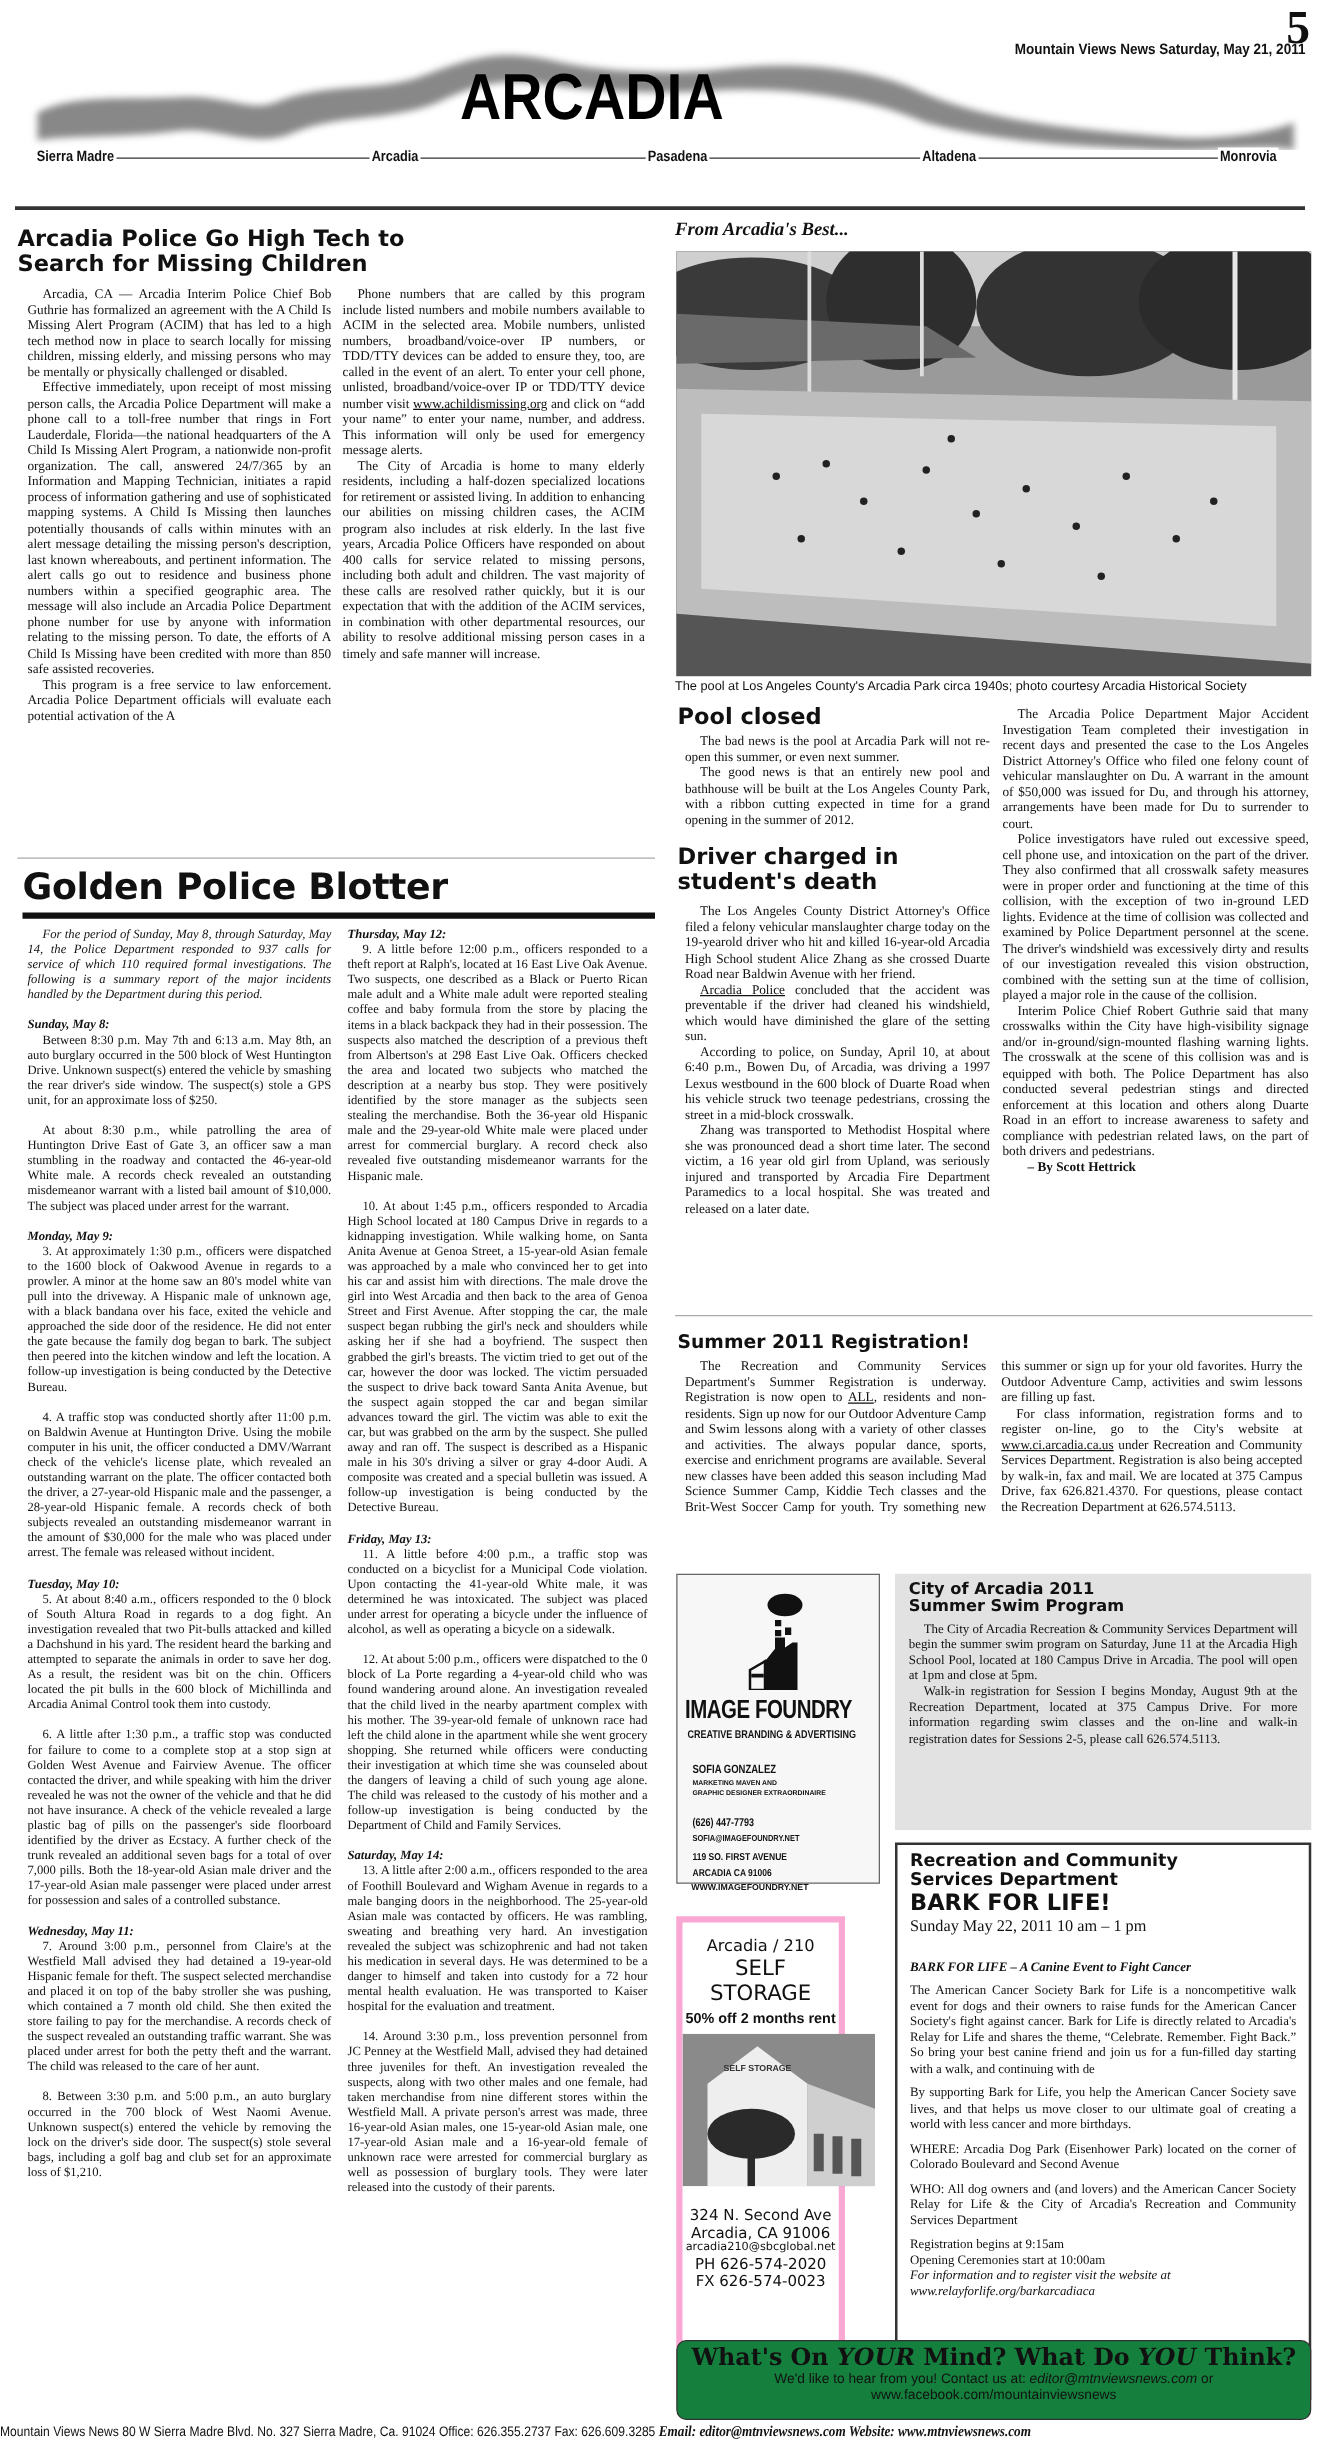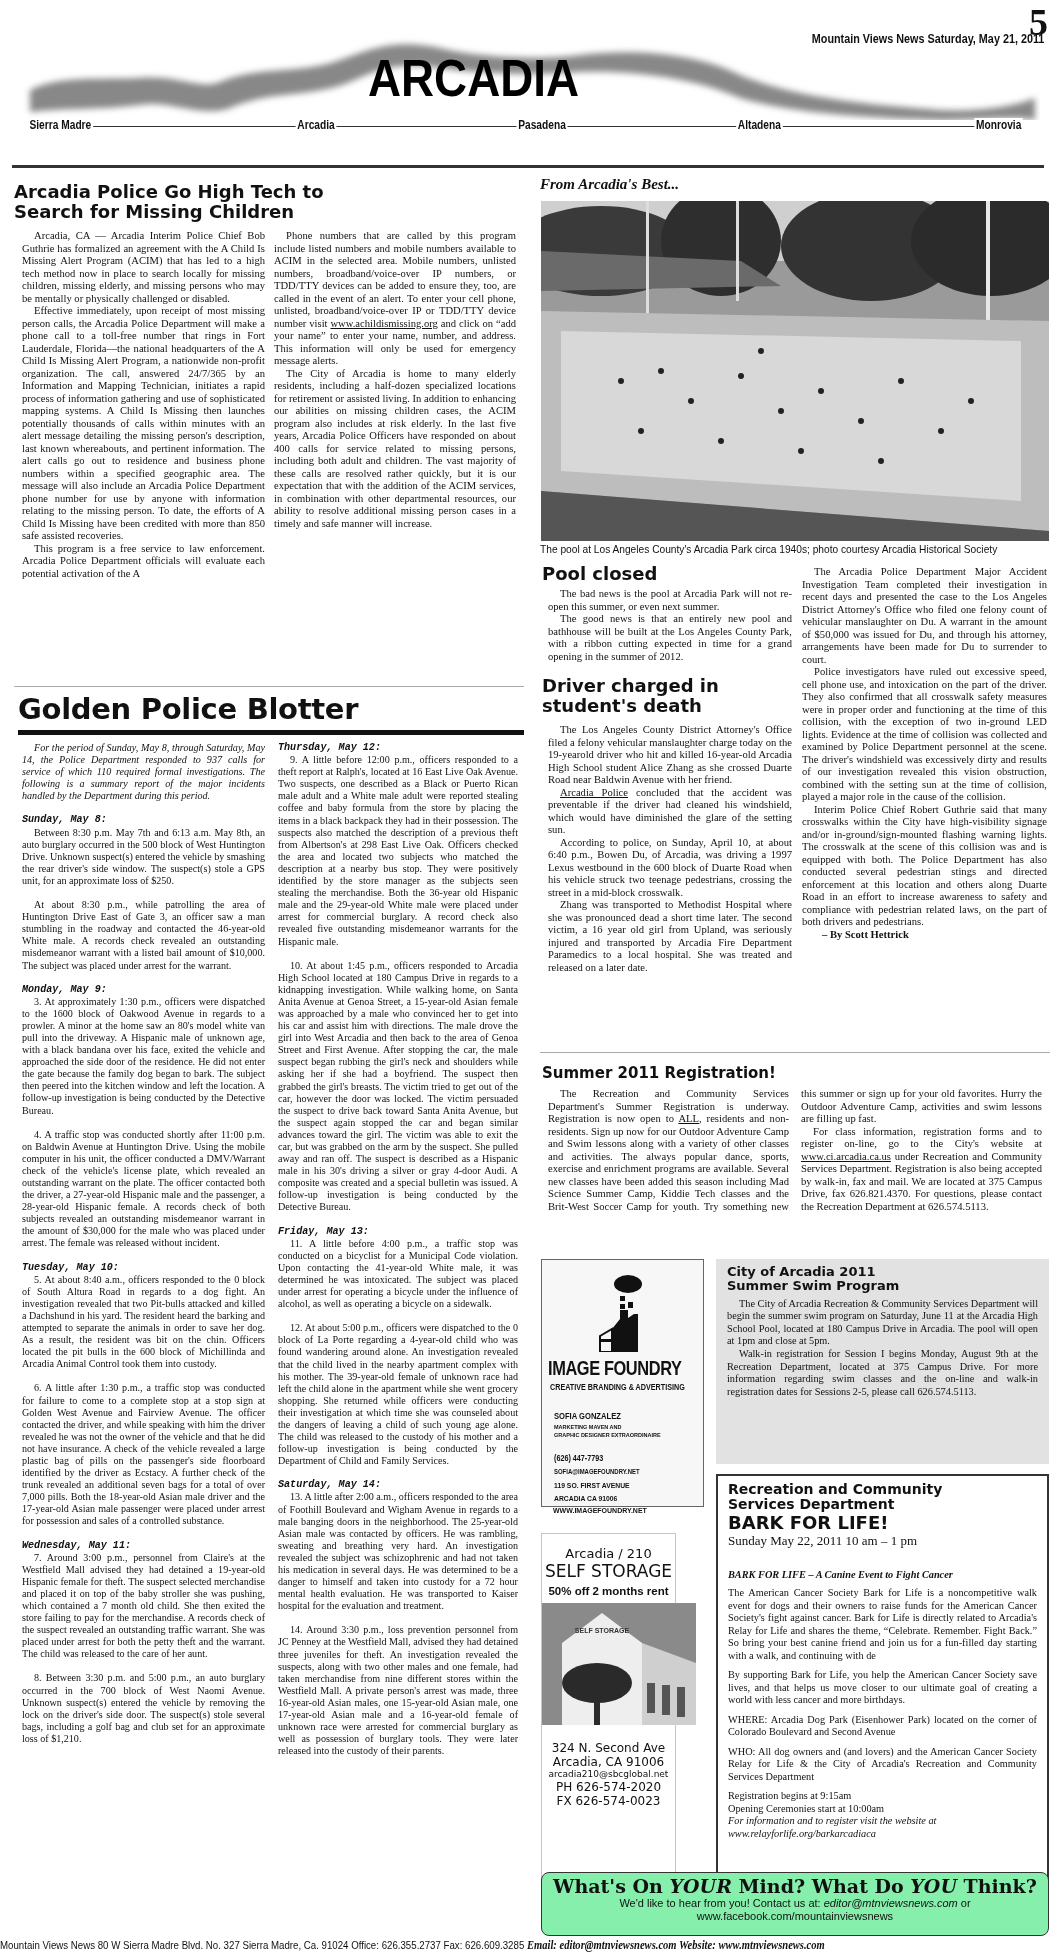--- a/index.html
+++ b/index.html
@@ -29,41 +29,41 @@
   
   .s1-head { position: absolute; left: 14px; top: 182px; width: 340px; font-size: 18px; }
 
   
   .blotter-rule { position: absolute; left: 14px; top: 686px; width: 510px; border-top: 1px solid #aaa; }
   .blotter-head { position: absolute; left: 18px; top: 694px; font-size: 29px; letter-spacing: -0.3px; }
   .blotter-bar { position: absolute; left: 18px; top: 730px; width: 506px; height: 5px; background: #111; }
   .blotter .body { font-size: 10.1px; line-height: 12.1px; }
   .blotter .body p { margin-bottom: 0; }
   .gap { height: 12px; }
-  .day { font-weight: bold; font-style: italic; text-indent: 0 !important; font-family: Liberation Mono, monospace; }
+  .day { font-weight: bold; font-style: italic; text-indent: 0 !important; }
 
   
   .from-best { position: absolute; left: 540px; top: 176px; font-size: 15px; font-weight: bold; font-style: italic; }
   .photo { position: absolute; left: 541px; top: 201px; width: 508px; height: 340px; background: #777; overflow: hidden; }
   .caption { position: absolute; left: 540px; top: 544px; font-family: "Liberation Sans", sans-serif; font-size: 10.2px; }
   .pool-head { position: absolute; left: 542px; top: 564px; font-size: 18px; }
   .driver-head { position: absolute; left: 542px; top: 676px; width: 240px; font-size: 18px; }
   .divider-r { position: absolute; left: 540px; top: 1052px; width: 510px; border-top: 1px solid #aaa; }
   .summer-head { position: absolute; left: 542px; top: 1065px; font-size: 15px; }
 
   
   .ad-foundry { position: absolute; left: 541px; top: 1259px; width: 163px; height: 248px; border: 1px solid #666; background: #f7f7f7; font-family: "Liberation Sans", sans-serif; }
-  .ad-storage { position: absolute; left: 541px; top: 1533px; width: 135px; height: 387px; border: 1px solid #f9a8d4; background: #fff; font-family: "DejaVu Sans", sans-serif; text-align: center; }
+  .ad-storage { position: absolute; left: 541px; top: 1533px; width: 135px; height: 387px; border: 5px solid #f9a8d4; background: #fff; font-family: "DejaVu Sans", sans-serif; text-align: center; }
   .swim-box { position: absolute; left: 716px; top: 1259px; width: 333px; height: 205px; background: #e2e2e2; padding: 6px 11px; }
   .swim-box .body { font-size: 10.3px; line-height: 12.6px; }
   .bark-box { position: absolute; left: 716px; top: 1474px; width: 333px; height: 446px; border: 2px solid #333; padding: 6px 10px; }
   .bark-box .body { font-size: 10.3px; line-height: 12.5px; }
   .bark-box .body p { text-indent: 0; margin-bottom: 7px; }
   .center { text-align: left; }
-  .mind-box { position: absolute; left: 541px; top: 1872px; width: 508px; height: 64px; border: 1.5px solid #333; border-radius: 8px; text-align: center; font-family: "Liberation Sans", sans-serif; padding-top: 2px; background: #86efac; }
+  .mind-box { position: absolute; left: 541px; top: 1872px; width: 508px; height: 64px; border: 1.5px solid #333; border-radius: 8px; text-align: center; font-family: "Liberation Sans", sans-serif; padding-top: 2px; background: #15803d; }
   .mind-title { font-family: "DejaVu Serif", serif; font-weight: bold; font-size: 19px; }
   .mind-sub { font-size: 11px; line-height: 13px; }
 
   .footer { position: absolute; left: 0; top: 1938px; width: 1056px; height: 16px; font-family: "Liberation Sans", sans-serif; font-size: 11px; white-space: nowrap; }
   .footer .ft { display: inline-block; transform: scaleX(0.88); transform-origin: left; }
   .footer .fem { font-family: "Liberation Serif", serif; font-weight: bold; font-style: italic; font-size: 12px; }
 </style>
 </head>
 <body>
 

